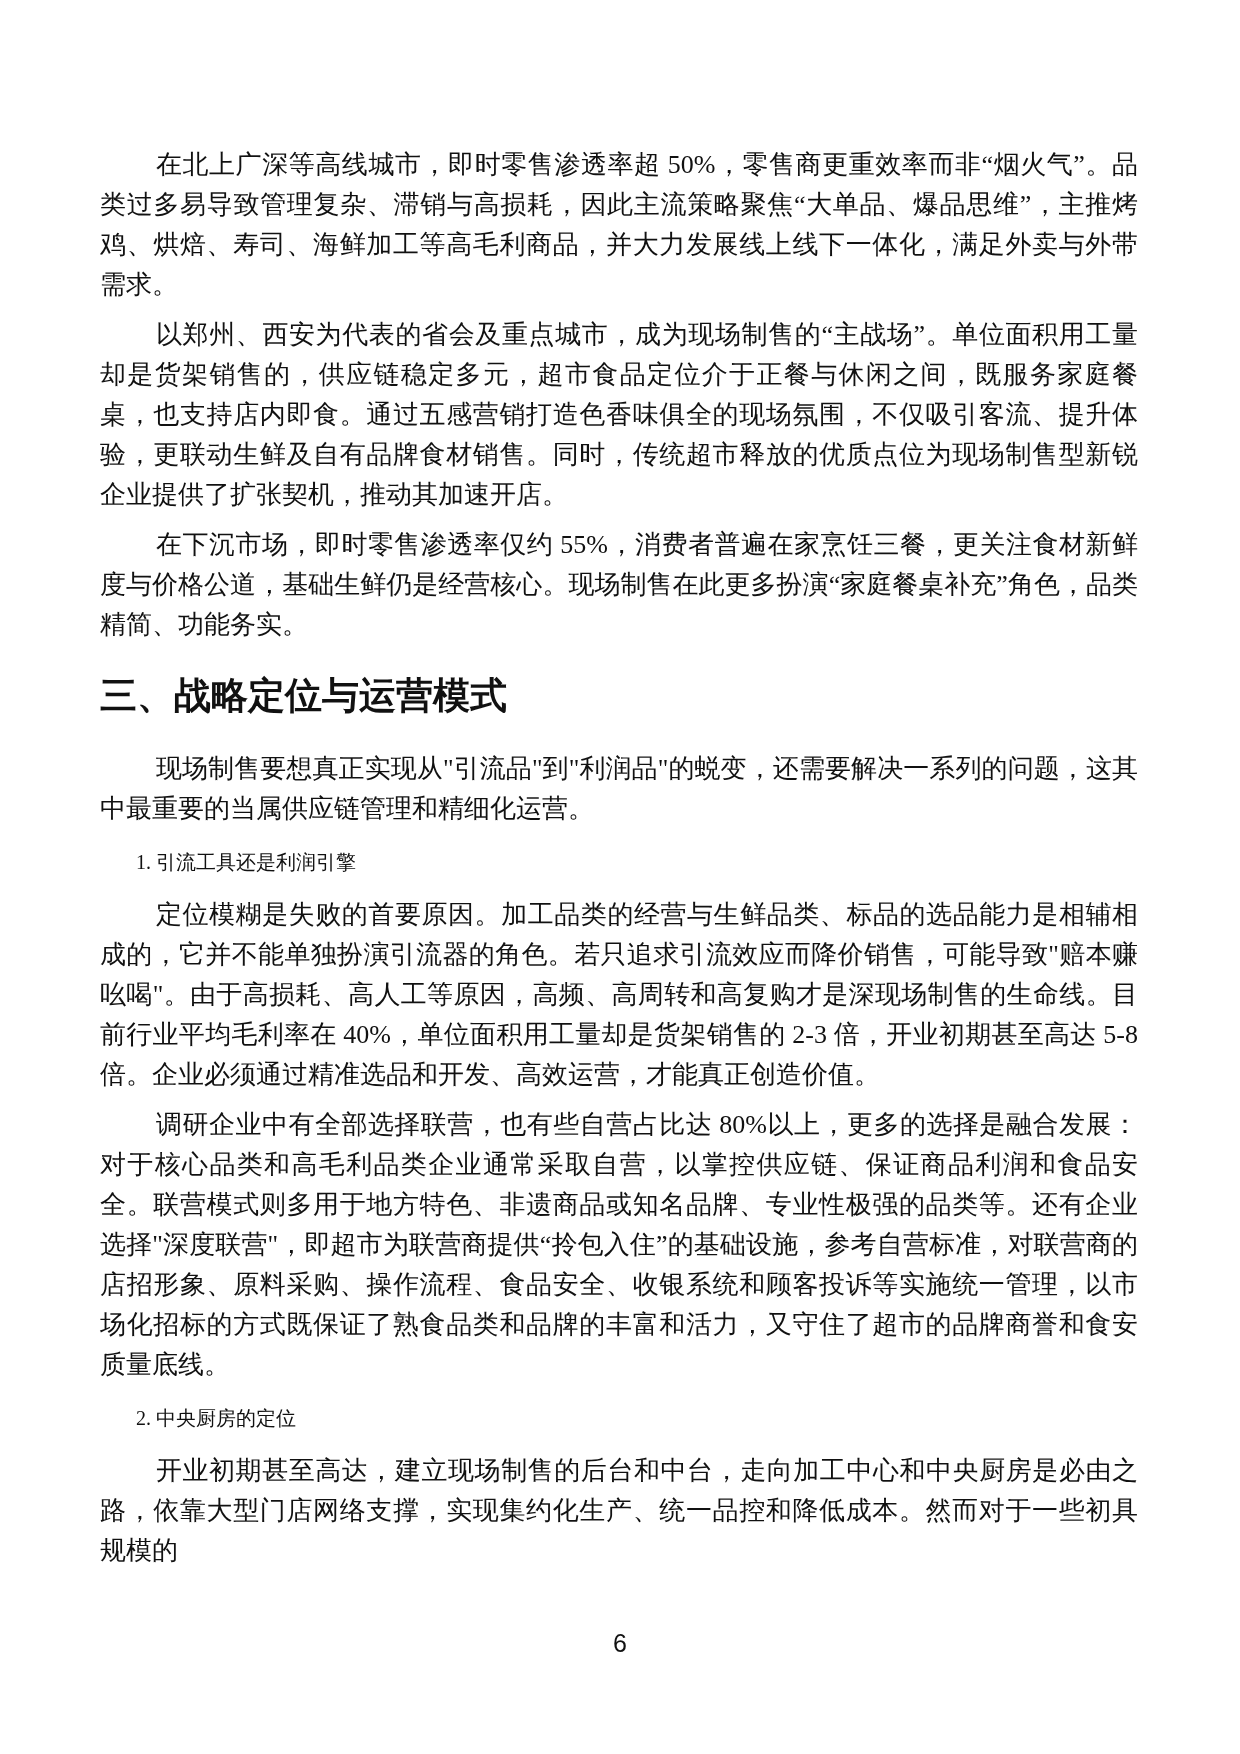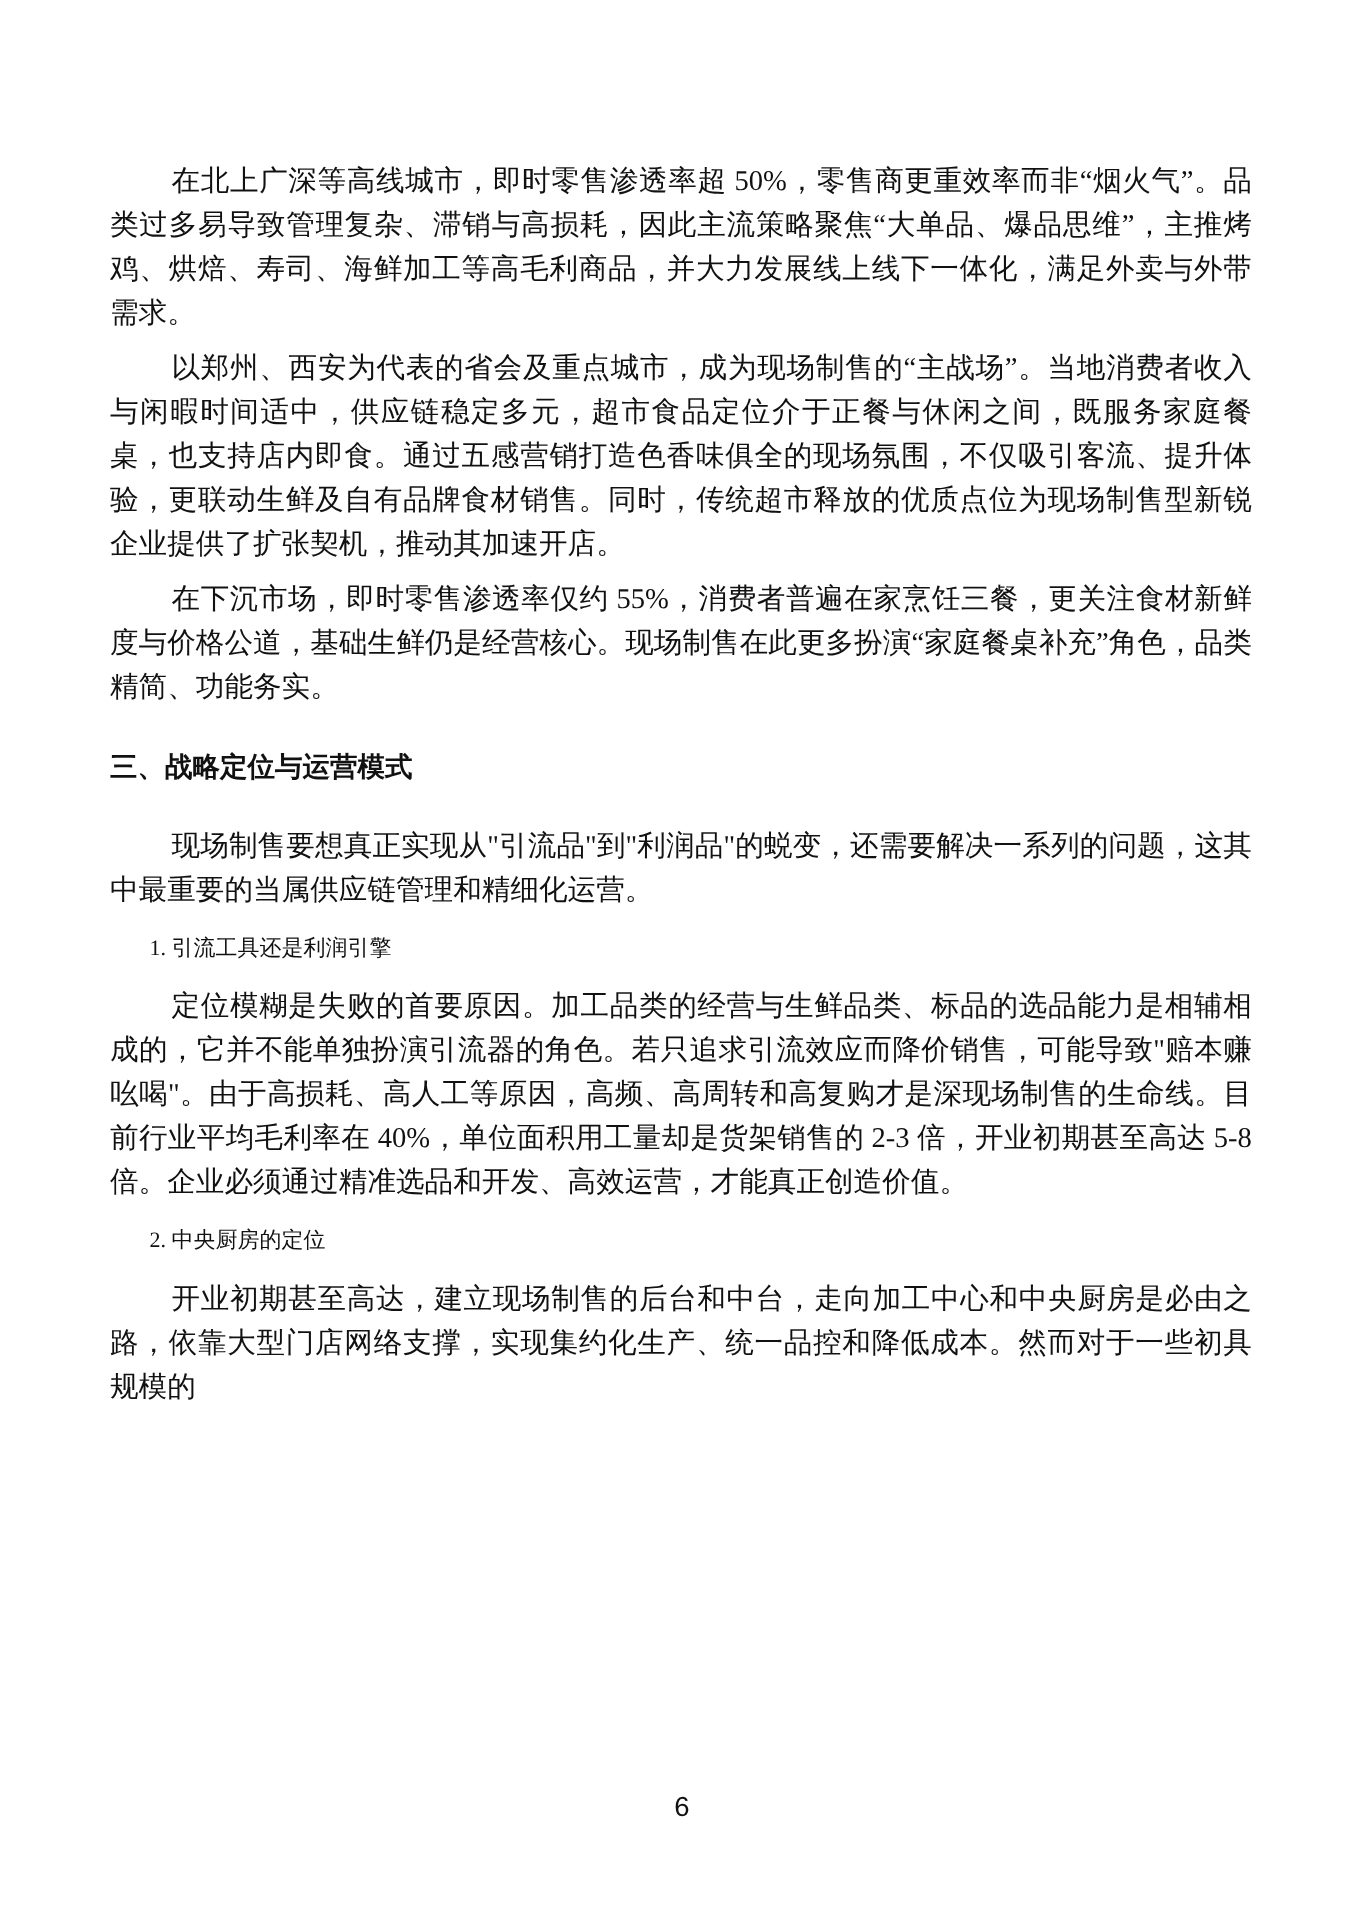--- a/index.html
+++ b/index.html
@@ -27,22 +27,22 @@
   .body-para {
     font-family: "Liberation Serif", "DejaVu Serif", serif;
     font-size: 26px;
     line-height: 40px;
     text-align: justify;
     text-indent: 2.15em;
     margin: 0 0 10px 0;
     word-break: break-all;
   }
   .section-heading {
-    font-family: Liberation Serif, serif;
-    font-size: 25px;
+    font-family: Liberation Mono, monospace;
+    font-size: 37px;
     font-weight: bold;
     line-height: 46px;
     margin: 30px 0 28px 0;
     text-indent: 0;
   }
   .sub-heading {
     font-family: "Liberation Serif", "DejaVu Serif", serif;
     font-size: 20px;
     line-height: 40px;
     margin: 13px 0 13px 0;
@@ -60,25 +60,26 @@
     line-height: 1.2;
     color: #111111;
   }
 </style>
 </head>
 <body>
 
 <div class="page">
   <div class="content">
     <p class="body-para">在北上广深等高线城市，即时零售渗透率超 50%，零售商更重效率而非“烟火气”。品类过多易导致管理复杂、滞销与高损耗，因此主流策略聚焦“大单品、爆品思维”，主推烤鸡、烘焙、寿司、海鲜加工等高毛利商品，并大力发展线上线下一体化，满足外卖与外带需求。</p>
-    <p class="body-para">以郑州、西安为代表的省会及重点城市，成为现场制售的“主战场”。当地消费者收入与闲暇时间适中，供应链稳定多元，超市食品定位介于正餐与休闲之间，既服务家庭餐桌，也支持店内即食。通过五感营销打造色香味俱全的现场氛围，不仅吸引客流、提升体验，更联动生鲜及自有品牌食材销售。同时，传统超市释放的优质点位为现场制售型新锐企业提供了扩张契机，推动其加速开店。</p>
+    <p class="body-para">以郑州、西安为代表的省会及重点城市，成为现场制售的“主战场”。单位面积用工量却是货架销售的，供应链稳定多元，超市食品定位介于正餐与休闲之间，既服务家庭餐桌，也支持店内即食。通过五感营销打造色香味俱全的现场氛围，不仅吸引客流、提升体验，更联动生鲜及自有品牌食材销售。同时，传统超市释放的优质点位为现场制售型新锐企业提供了扩张契机，推动其加速开店。</p>
     <p class="body-para">在下沉市场，即时零售渗透率仅约 55%，消费者普遍在家烹饪三餐，更关注食材新鲜度与价格公道，基础生鲜仍是经营核心。现场制售在此更多扮演“家庭餐桌补充”角色，品类精简、功能务实。</p>
     <h2 class="section-heading">三、战略定位与运营模式</h2>
     <p class="body-para">现场制售要想真正实现从"引流品"到"利润品"的蜕变，还需要解决一系列的问题，这其中最重要的当属供应链管理和精细化运营。</p>
     <p class="sub-heading">1. 引流工具还是利润引擎</p>
     <p class="body-para">定位模糊是失败的首要原因。加工品类的经营与生鲜品类、标品的选品能力是相辅相成的，它并不能单独扮演引流器的角色。若只追求引流效应而降价销售，可能导致"赔本赚吆喝"。由于高损耗、高人工等原因，高频、高周转和高复购才是深现场制售的生命线。目前行业平均毛利率在 40%，单位面积用工量却是货架销售的 2-3 倍，开业初期甚至高达 5-8 倍。企业必须通过精准选品和开发、高效运营，才能真正创造价值。</p>
+    <p class="body-para">调研企业中有全部选择联营，也有些自营占比达 80%以上，更多的选择是融合发展：对于核心品类和高毛利品类企业通常采取自营，以掌控供应链、保证商品利润和食品安全。联营模式则多用于地方特色、非遗商品或知名品牌、专业性极强的品类等。还有企业选择"深度联营"，即超市为联营商提供“拎包入住”的基础设施，参考自营标准，对联营商的店招形象、原料采购、操作流程、食品安全、收银系统和顾客投诉等实施统一管理，以市场化招标的方式既保证了熟食品类和品牌的丰富和活力，又守住了超市的品牌商誉和食安质量底线。</p>
     <p class="sub-heading">2. 中央厨房的定位</p>
     <p class="body-para">开业初期甚至高达，建立现场制售的后台和中台，走向加工中心和中央厨房是必由之路，依靠大型门店网络支撑，实现集约化生产、统一品控和降低成本。然而对于一些初具规模的</p>
   </div>
   <div class="page-footer">
     <span>6</span>
   </div>
 </div>
 
 </body></html>

